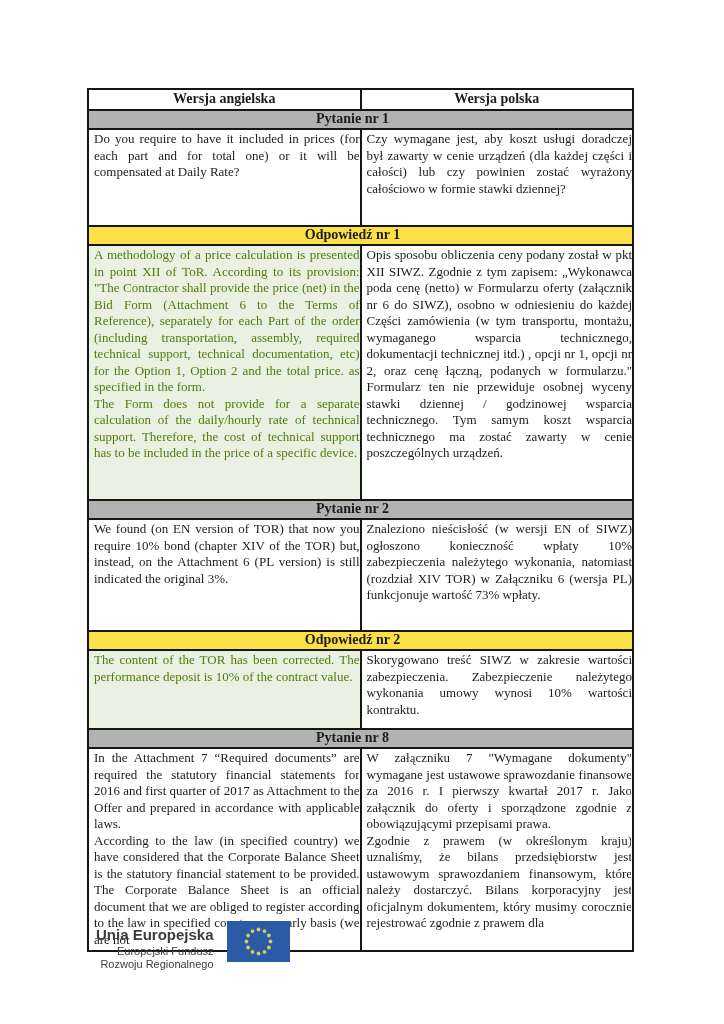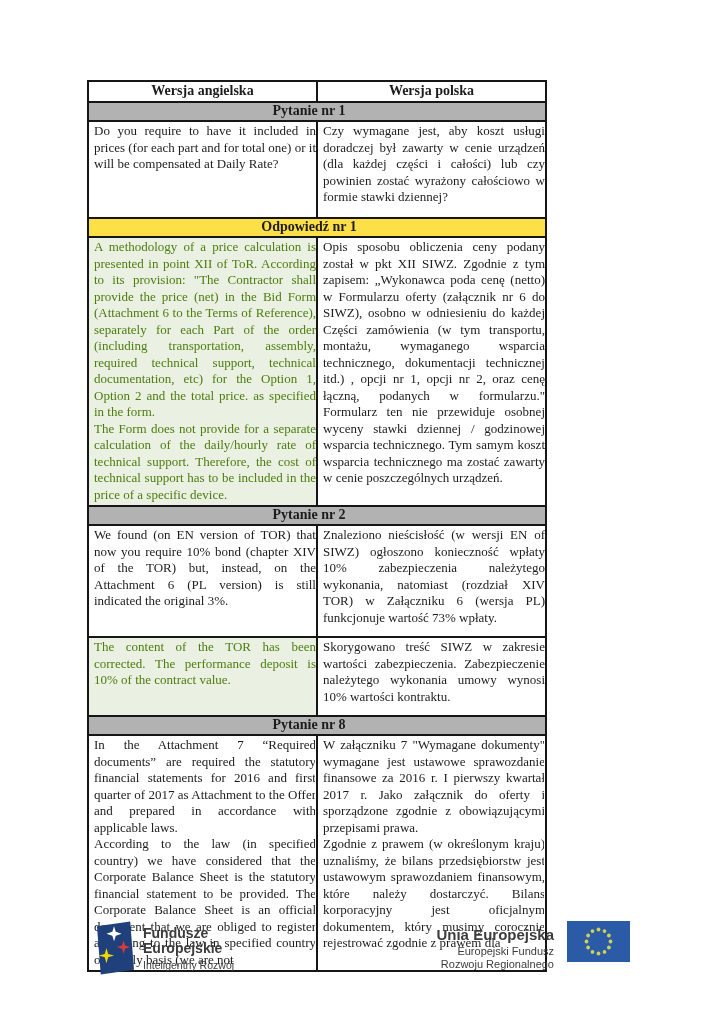--- a/index.html
+++ b/index.html
@@ -1,21 +1,21 @@
 <!DOCTYPE html>
 <html style="--gray_band: #b2b2b2; --answer_highlight: #eaf0e2; --border_black: #161616; --fe_flag_navy: #20407c; --fe_star_white: #ffffff; --fe_star_red: #d93a3c; --fe_star_yellow: #f2d600; --eu_flag_blue: #2b5aa7; --eu_star_yellow: #cdd158;"><head>
 <meta charset="utf-8">
 <style>
   html,body{margin:0;padding:0;}
   body{
     width:724px;height:1024px;background:#ffffff;position:relative;
     font-family:"Liberation Serif", serif;color:#1c1c1c;overflow:hidden;
   }
   .qa-table{
-    position:absolute;top:80px;left:87px;width:460px;
+    position:absolute;top:88px;left:87px;width:547px;
     border-collapse:collapse;table-layout:fixed;
   }
   .qa-table td,.qa-table th{
     border:2px solid #161616;vertical-align:top;overflow:hidden;
   }
   th.col-head{
     font-size:14px;font-weight:bold;text-align:center;padding:1px 0 2px 0;
     background:#ffffff;
   }
   td.band{
@@ -81,51 +81,41 @@
   </tr>
 
   <tr>
     <td class="band band-question" colspan="2">Pytanie nr 2</td>
   </tr>
   <tr class="h-q2">
     <td class="cell">We found (on EN version of TOR) that now you require 10% bond (chapter XIV of the TOR) but, instead, on the Attachment 6 (PL version) is still indicated the original 3%.</td>
     <td class="cell">Znaleziono nieścisłość (w wersji EN of SIWZ) ogłoszono konieczność wpłaty 10% zabezpieczenia należytego wykonania, natomiast (rozdział XIV TOR) w Załączniku 6 (wersja PL) funkcjonuje wartość 73% wpłaty.</td>
   </tr>
 
+  <tr>
+    <td class="band band-answer" colspan="2">Odpowiedź nr 2</td>
+  </tr>
   <tr class="h-a2">
     <td class="cell cell-hl">The content of the TOR has been corrected. The performance deposit is 10% of the contract value.</td>
     <td class="cell">Skorygowano treść SIWZ w zakresie wartości zabezpieczenia. Zabezpieczenie należytego wykonania umowy wynosi 10% wartości kontraktu.</td>
   </tr>
 
   <tr>
     <td class="band band-question" colspan="2">Pytanie nr 8</td>
   </tr>
   <tr class="h-q3">
     <td class="cell">In the Attachment 7 “Required documents” are required the statutory financial statements for 2016 and first quarter of 2017 as Attachment to the Offer and prepared in accordance with applicable laws.
 According to the law (in specified country) we have considered that the Corporate Balance Sheet is the statutory financial statement to be provided. The Corporate Balance Sheet is an official document that we are obliged to register according to the law in specified country on yearly basis (we are not</td>
     <td class="cell">W załączniku 7 "Wymagane dokumenty" wymagane jest ustawowe sprawozdanie finansowe za 2016 r. I pierwszy kwartał 2017 r. Jako załącznik do oferty i sporządzone zgodnie z obowiązującymi przepisami prawa.
 Zgodnie z prawem (w określonym kraju) uznaliśmy, że bilans przedsiębiorstw jest ustawowym sprawozdaniem finansowym, które należy dostarczyć. Bilans korporacyjny jest oficjalnym dokumentem, który musimy corocznie rejestrować zgodnie z prawem dla</td>
   </tr>
 </tbody>
   </table>
 
 <div class="footer">
-  <div class="logo-group">
-    <svg width="38" height="54" viewBox="0 0 40 56">
-      <polygon points="1,5 36,0 40,51 5,56" fill="var(--fe_flag_navy,#20407c)"></polygon>
-      <path d="M19 5 L20.8 11 L27 13 L20.8 15 L19 21 L17.2 15 L11 13 L17.2 11 Z" fill="var(--fe_star_white,#ffffff)"></path>
-      <path d="M29 20 L30.6 25.3 L36 27 L30.6 28.7 L29 34 L27.4 28.7 L22 27 L27.4 25.3 Z" fill="var(--fe_star_red,#d93a3c)"></path>
-      <path d="M11 28 L12.8 34.2 L19 36 L12.8 37.8 L11 44 L9.2 37.8 L3 36 L9.2 34.2 Z" fill="var(--fe_star_yellow,#f2d600)"></path>
-    </svg>
-    <div class="logo-left-text">
-      <div class="logo-left-title">Fundusze
-Europejskie</div>
-      <div class="logo-left-sub">Inteligentny Rozwój</div>
-    </div>
-  </div>
 
   <div class="logo-group">
     <div class="logo-right-text">
       <div class="logo-right-title">Unia Europejska</div>
       <div class="logo-right-sub">Europejski Fundusz
 Rozwoju Regionalnego</div>
     </div>
     <svg width="63" height="41" viewBox="0 0 63 41">
       <rect x="0" y="0" width="63" height="41" fill="var(--eu_flag_blue,#2b5aa7)"></rect>
       <g fill="var(--eu_star_yellow,#cdd158)">

